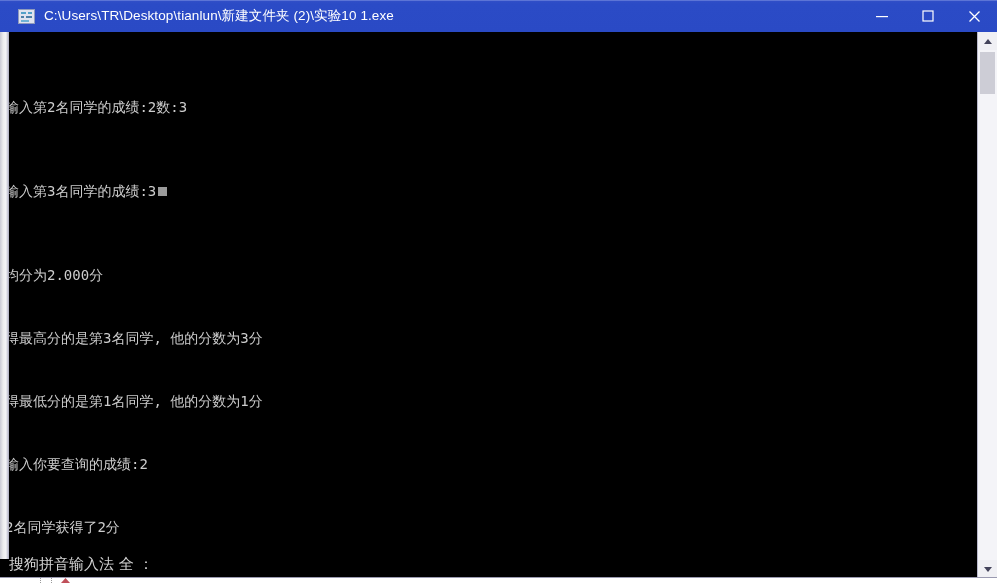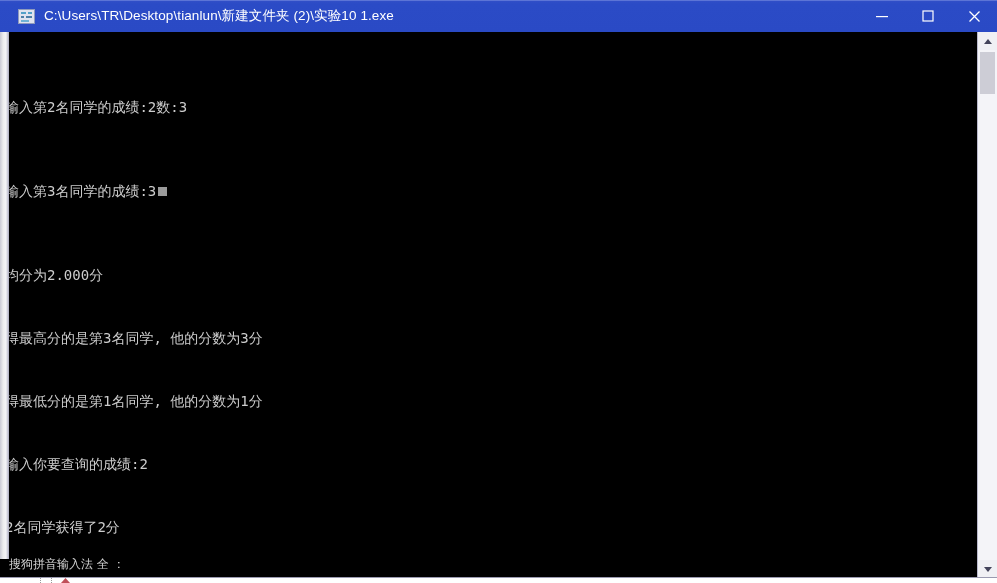--- a/index.html
+++ b/index.html
@@ -207,21 +207,21 @@
     width: 968px;
     height: 28px;
     background: #000000;
     display: flex;
     align-items: center;
     overflow: hidden;
   }
   #ime-text {
     color: #d2d2d2;
     font-family: "DejaVu Sans", "Liberation Sans", sans-serif;
-    font-size: 12px;
+    font-size: 15px;
     white-space: nowrap;
     margin-left: 0px;
   }
 
   
   #bottom-frame {
     position: absolute;
     left: 0;
     top: 578px;
     width: 997px;

